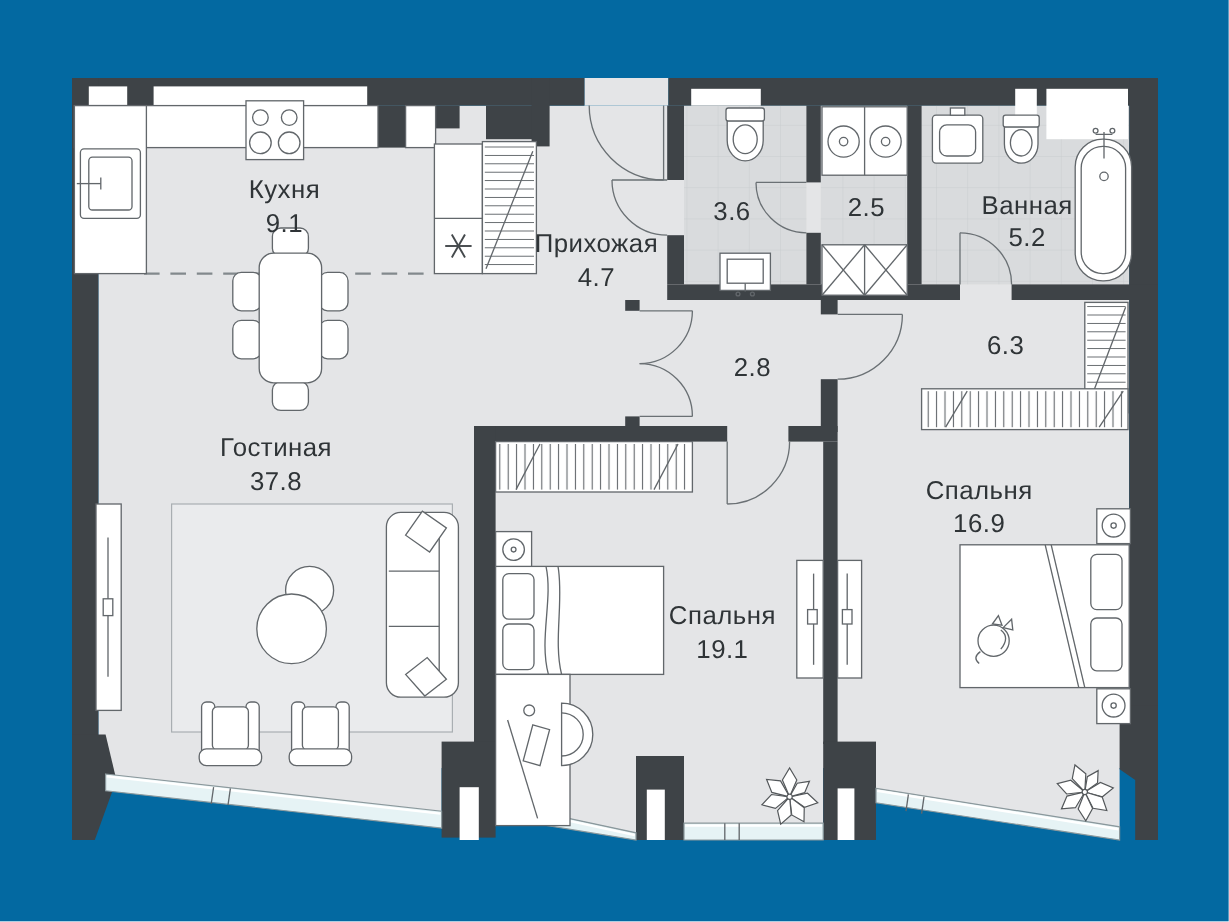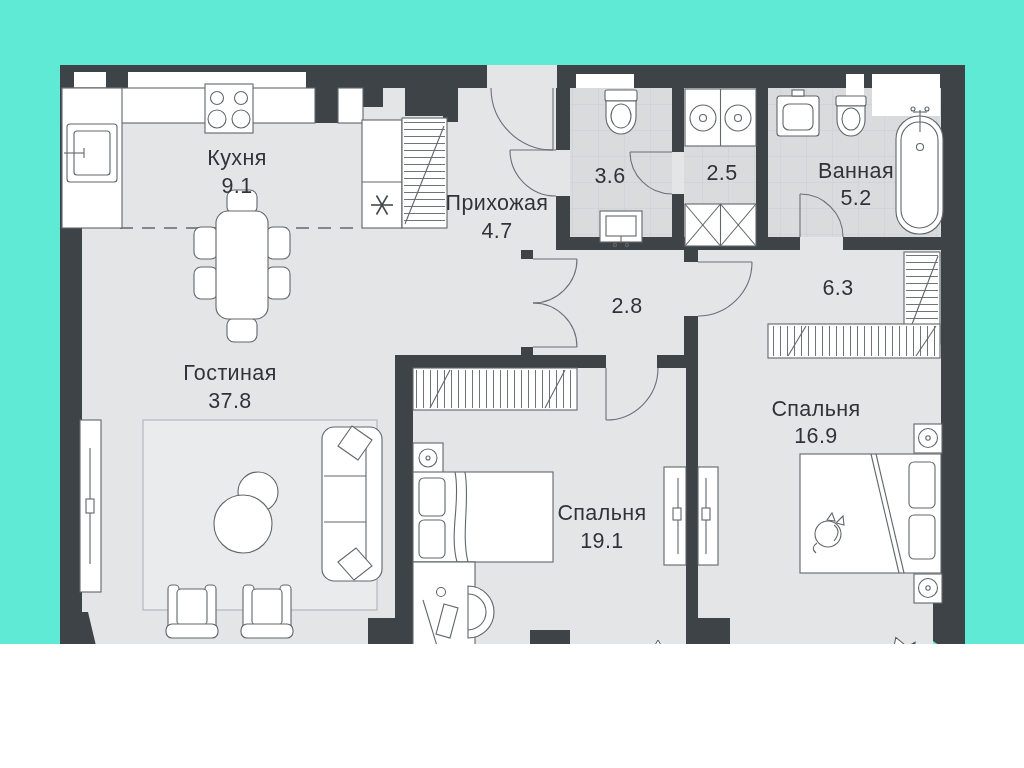--- a/index.html
+++ b/index.html
@@ -1,16 +1,16 @@
 <!DOCTYPE html>
 <html><head>
 <meta charset="utf-8">
 <style>
   html,body{margin:0;padding:0;background:#ffffff;}
-  .stage{position:relative;width:1024px;height:644px;background:#5eead4;overflow:hidden;}
+  .stage{position:relative;width:1024px;height:768px;background:#0369a1;overflow:hidden;}
   svg{position:absolute;left:0;top:0;}
   svg text{font-family:"Liberation Sans","DejaVu Sans",sans-serif;font-weight:500;fill:#2f3437;letter-spacing:.4px;}
   .room-name{font-size:21.5px;}
   .room-area{font-size:21.5px;}
   .wall{fill:#3e4347;stroke:none;}
   .furn{fill:#ffffff;stroke:#62676b;stroke-width:1.1;}
   .furn-line{fill:none;stroke:#62676b;stroke-width:1.1;}
   .door{fill:none;stroke:#6a7074;stroke-width:1.1;}
   .win{fill:#e6f3f5;stroke:#8b989c;stroke-width:1;}
   .win-top{fill:none;stroke:#ffffff;stroke-width:2;}

